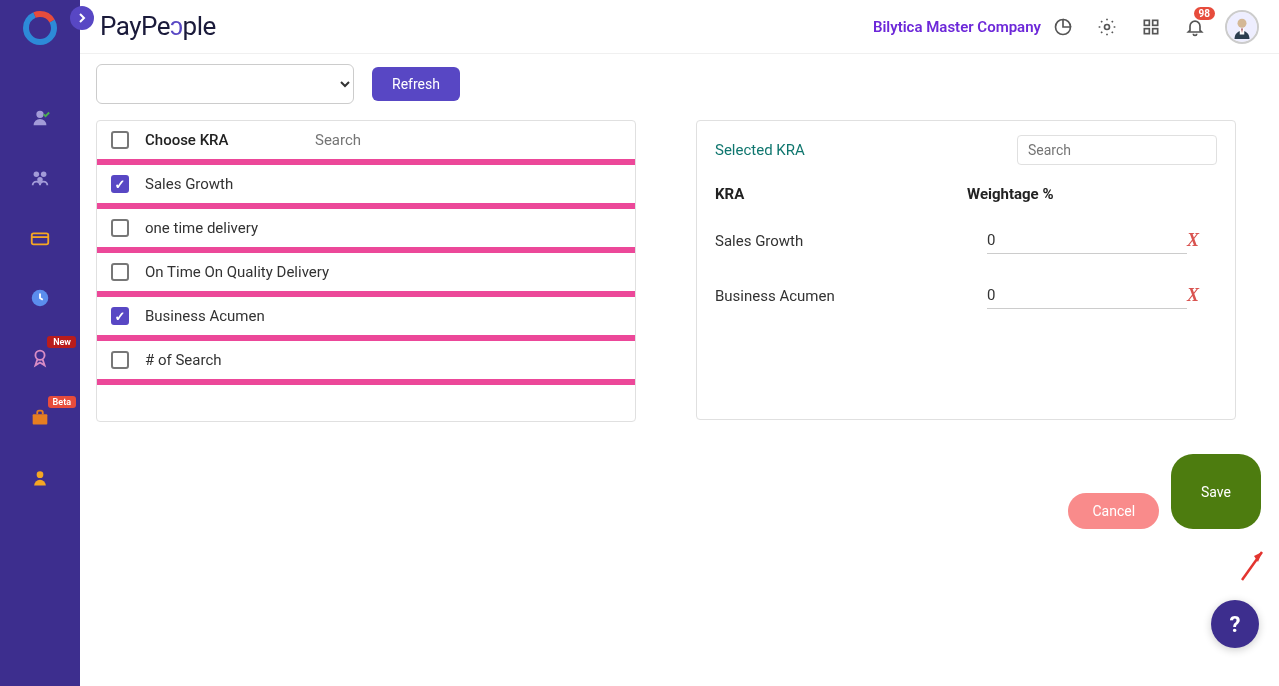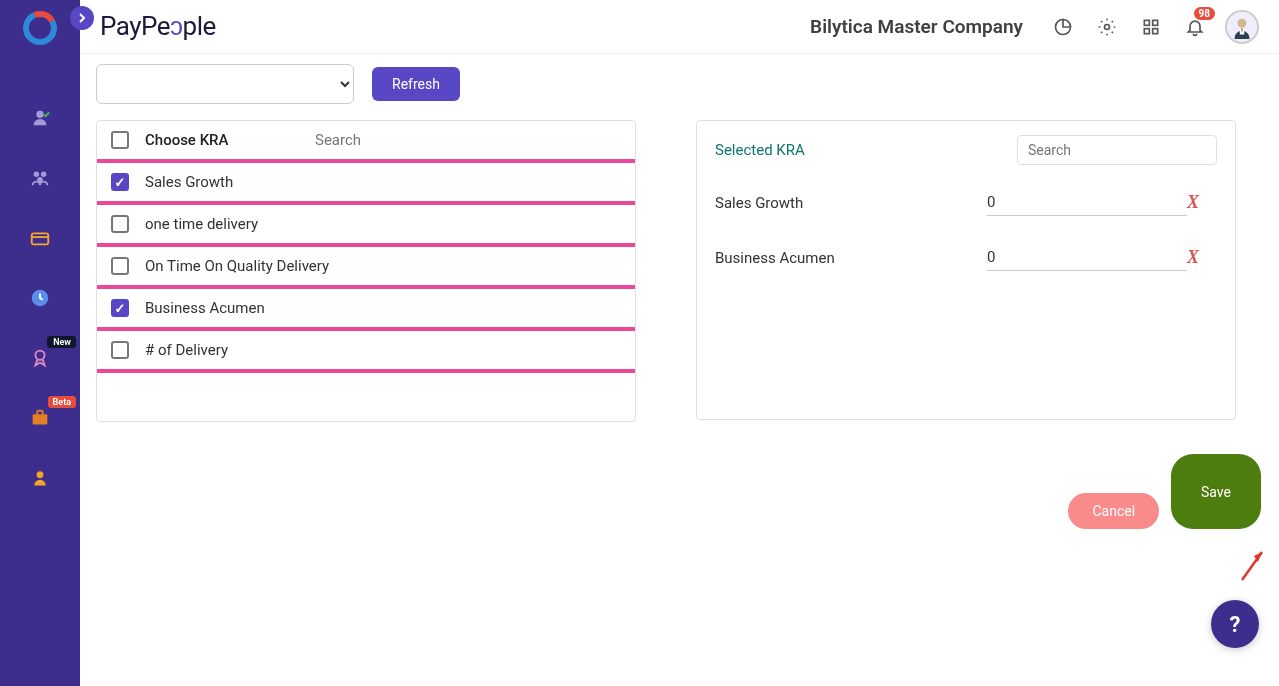--- a/index.html
+++ b/index.html
@@ -3,51 +3,51 @@
 <meta charset="utf-8">
 <style>
 * { margin: 0; padding: 0; box-sizing: border-box; font-family: -apple-system, BlinkMacSystemFont, "Segoe UI", Roboto, sans-serif; }
 body { background: #fff; overflow: hidden; width: 1279px; height: 686px; position: relative; }
 
 .sidebar { position: fixed; left: 0; top: 0; width: 80px; height: 686px; background: #3d2e8e; display: flex; flex-direction: column; align-items: center; padding-top: 8px; z-index: 10; }
 .sidebar-logo { width: 40px; height: 40px; display: flex; align-items: center; justify-content: center; margin-bottom: 12px; }
 .sidebar-toggle { position: absolute; left: 70px; top: 6px; width: 24px; height: 24px; background: #5847c4; border-radius: 50%; display: flex; align-items: center; justify-content: center; color: #fff; font-size: 12px; }
 .nav-item { width: 56px; height: 56px; display: flex; align-items: center; justify-content: center; color: #a39bd8; margin: 2px 0; position: relative; cursor: pointer; }
 .nav-badge { position: absolute; right: -8px; top: 6px; font-size: 9px; padding: 1px 5px; border-radius: 3px; font-weight: 600; }
-.badge-new { background: #0f172a; color: #fff; padding-left: 6px; }
+.badge-new { background: #b91c1c; color: #fff; padding-left: 6px; }
 .badge-beta { background: #e74c3c; color: #fff; }
 
 .main { position: absolute; left: 80px; top: 0; right: 0; height: 686px; display: flex; flex-direction: column; }
 
 .header { height: 54px; border-bottom: 1px solid #f0f0f0; display: flex; align-items: center; padding: 0 20px; background: #fff; }
 .brand { font-size: 26px; font-weight: 400; color: #1a1a3a; letter-spacing: -0.5px; }
 .brand .o2 { color: #5847c4; }
 .header-spacer { flex: 1; }
-.company { color: #404040; font-weight: 600; font-size: 19px; margin-right: 18px; }
+.company { color: #6d28d9; font-weight: 600; font-size: 15px; }
 .header-icon { width: 36px; height: 36px; display: flex; align-items: center; justify-content: center; color: #555; margin: 12px 4px; cursor: pointer; position: relative; }
 .notif-badge { position: absolute; top: -2px; right: -2px; background: #e74c3c; color: #fff; font-size: 10px; font-weight: 700; border-radius: 10px; padding: 1px 5px; min-width: 18px; text-align: center; }
 .avatar { width: 34px; height: 34px; border-radius: 50%; border: 2px solid #ccc; margin-left: 8px; overflow: hidden; background: #f5f5f5; display: flex; align-items: center; justify-content: center; }
 .avatar svg { width: 30px; height: 30px; }
 
 .content { flex: 1; padding: 0 16px 20px 16px; overflow: auto; background: #fff; position: relative; }
 .toolbar { display: flex; align-items: center; gap: 18px; padding: 10px 0 16px 0; }
 .dropdown { width: 258px; height: 40px; border: 1px solid #ccc; border-radius: 6px; background: #fff; padding: 0 10px; font-size: 14px; color: #333; }
 .btn { padding: 9px 20px; border-radius: 6px; border: none; font-size: 14px; font-weight: 400; cursor: pointer; }
 .btn-primary { background: #5847c4; color: #fff; }
 
 .panels { display: flex; gap: 60px; align-items: flex-start; }
 .panel { border: 1px solid #e0e0e0; border-radius: 4px; background: #fff; }
 .panel-left { width: 540px; height: 302px; overflow-y: scroll; }
 .panel-right { width: 540px; height: 300px; padding: 0; }
 
 .panel-left::-webkit-scrollbar { width: 10px; }
 .panel-left::-webkit-scrollbar-track { background: #f1f1f1; }
 .panel-left::-webkit-scrollbar-thumb { background: #c1c1c1; border-radius: 5px; }
 
-.list-row { display: flex; align-items: center; padding: 10px 14px; border-bottom: 4px solid #ec4899; font-size: 15px; color: #333; }
+.list-row { display: flex; align-items: center; padding: 10px 14px; border-bottom: 6px solid #ec4899; font-size: 15px; color: #333; }
 .list-row.header-row { font-weight: 500; color: #222; }
 .cb { width: 18px; height: 18px; border: 2px solid #777; border-radius: 3px; margin-right: 16px; cursor: pointer; display: inline-flex; align-items: center; justify-content: center; flex-shrink: 0; }
 .cb.checked { background: #5847c4; border-color: #5847c4; }
 .cb.checked::after { content: '✓'; color: #fff; font-size: 13px; font-weight: bold; }
 .search-input { border: none; outline: none; font-size: 15px; color: #888; flex: 1; }
 
 .sel-header { display: flex; align-items: center; padding: 14px 18px 10px 18px; }
 .sel-title { font-size: 15px; color: #0f766e; flex: 1; }
 .sel-search { border: 1px solid #e0e0e0; border-radius: 4px; padding: 6px 10px; font-size: 14px; outline: none; color: #888; width: 200px; }
 .sel-cols { display: flex; padding: 10px 18px; font-size: 15px; font-weight: 700; color: #222; }
@@ -199,29 +199,34 @@
             <div class="list-row">
               <span class="cb"></span>
               <span>On Time On Quality Delivery</span>
             </div>
             <div class="list-row">
               <span class="cb checked"></span>
               <span>Business Acumen</span>
             </div>
             <div class="list-row">
               <span class="cb"></span>
-              <span># of Delivery</span>
+              <span># of Search</span>
             </div>
           </div>
       </div>
 
       <div class="panel panel-right">
         <div class="sel-header">
           <span class="sel-title">Selected KRA</span>
           <input class="sel-search" placeholder="Search" style="">
+        </div>
+        <div class="sel-cols">
+          <span class="col-kra">KRA</span>
+          <span class="col-wt">Weightage %</span>
+          <span class="col-act"></span>
         </div>
         <div id="sel-list">
             <div class="sel-row">
               <span class="col-kra">Sales Growth</span>
               <input class="wt-input col-wt" value="0" style="">
               <span class="col-act"><span class="del-x">X</span></span>
             </div>
             <div class="sel-row">
               <span class="col-kra">Business Acumen</span>
               <input class="wt-input col-wt" value="0" style="">

